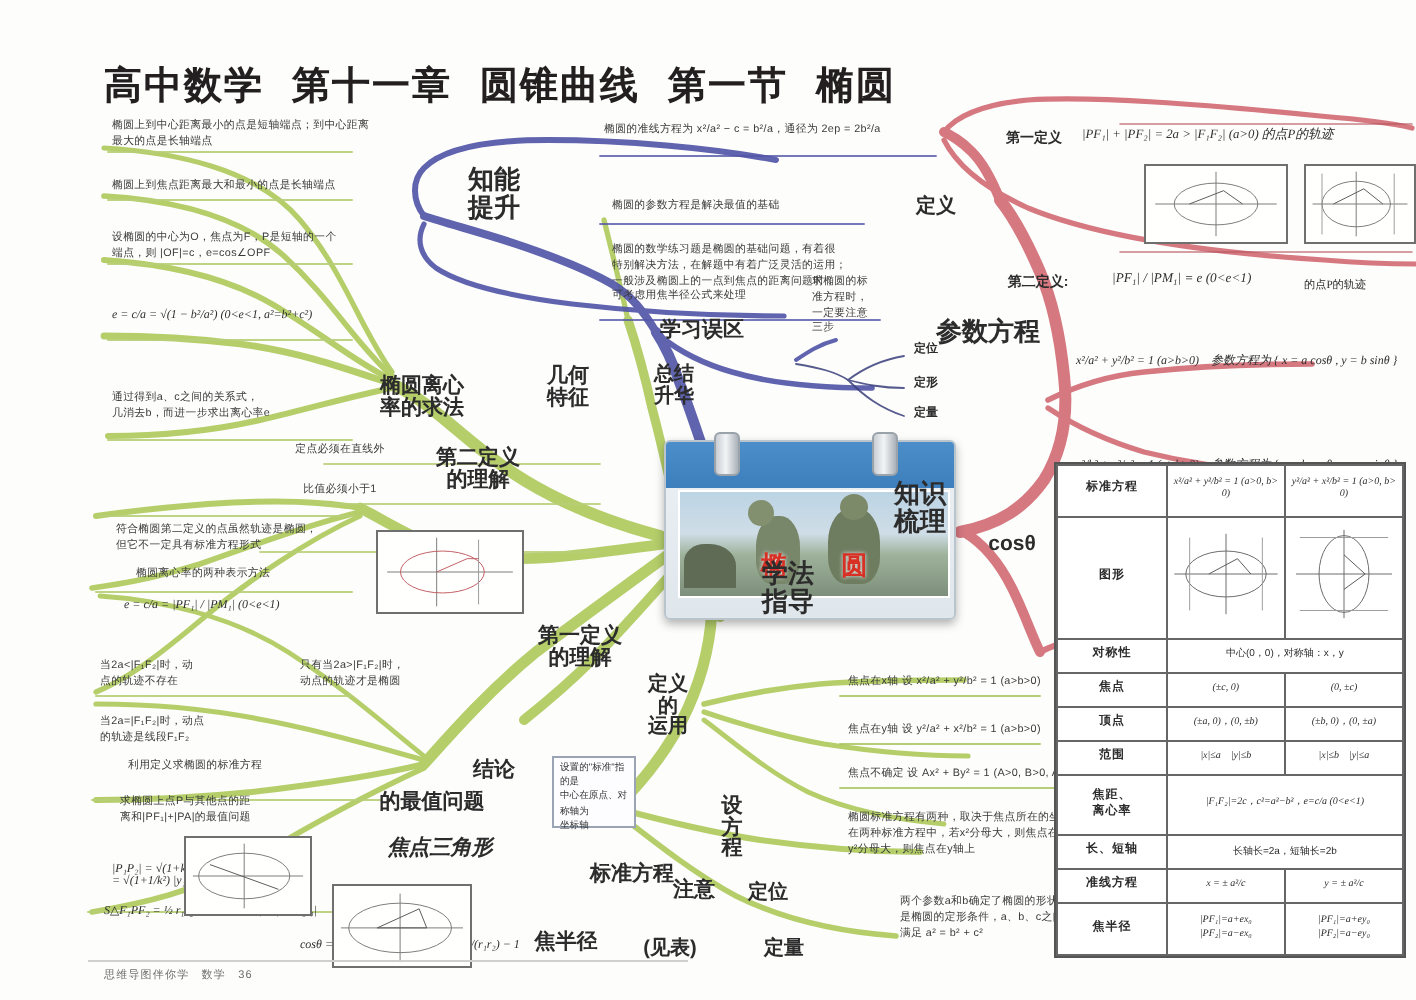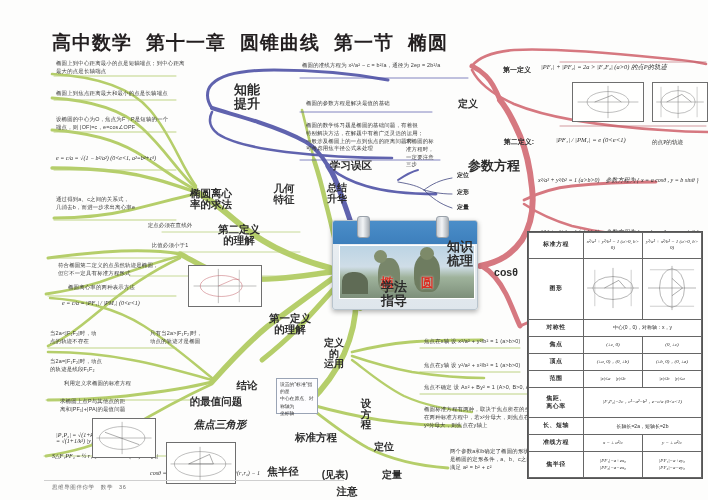--- a/index.html
+++ b/index.html
@@ -367,21 +367,21 @@
 特征</div>
   <div class="blabel lab-md" style="left:183px;top:164px;width:56px;margin-top:24px;">椭圆离心
 率的求法</div>
   <div class="blabel lab-md" style="left:210px;top:224px;width:58px;">第二定义
 的理解</div>
   <div class="blabel lab-md" style="left:262px;top:313px;width:56px;">第一定义
 的理解</div>
 
   <div class="blabel lab-md" style="left:228px;top:380px;width:38px;">结论</div>
   <div class="blabel lab-md" style="left:285px;top:432px;width:62px;">标准方程</div>
-  <div class="blabel lab-md" style="left:330px;top:440px;width:34px;margin-top:46px;">注意</div>
+  <div class="blabel lab-md" style="left:330px;top:440px;width:34px;">注意</div>
   <div class="blabel lab-md" style="left:359px;top:398px;width:14px;line-height:1.0;">设
 方
 程</div>
   <div class="blabel lab-sm" style="left:371px;top:442px;width:26px;">定位</div>
   <div class="blabel lab-sm" style="left:379px;top:470px;width:26px;">定量</div>
 
   <div class="blabel lab-md" style="left:186px;top:396px;width:60px;">的最值问题</div>
   <div class="blabel lab-md" style="left:186px;top:419px;width:68px;font-style:italic;">焦点三角形</div>
   <div class="blabel lab-md" style="left:262px;top:466px;width:42px;">焦半径</div>
   <div class="blabel lab-sm" style="left:318px;top:470px;width:34px;font-weight:bold;">(见表)</div>

